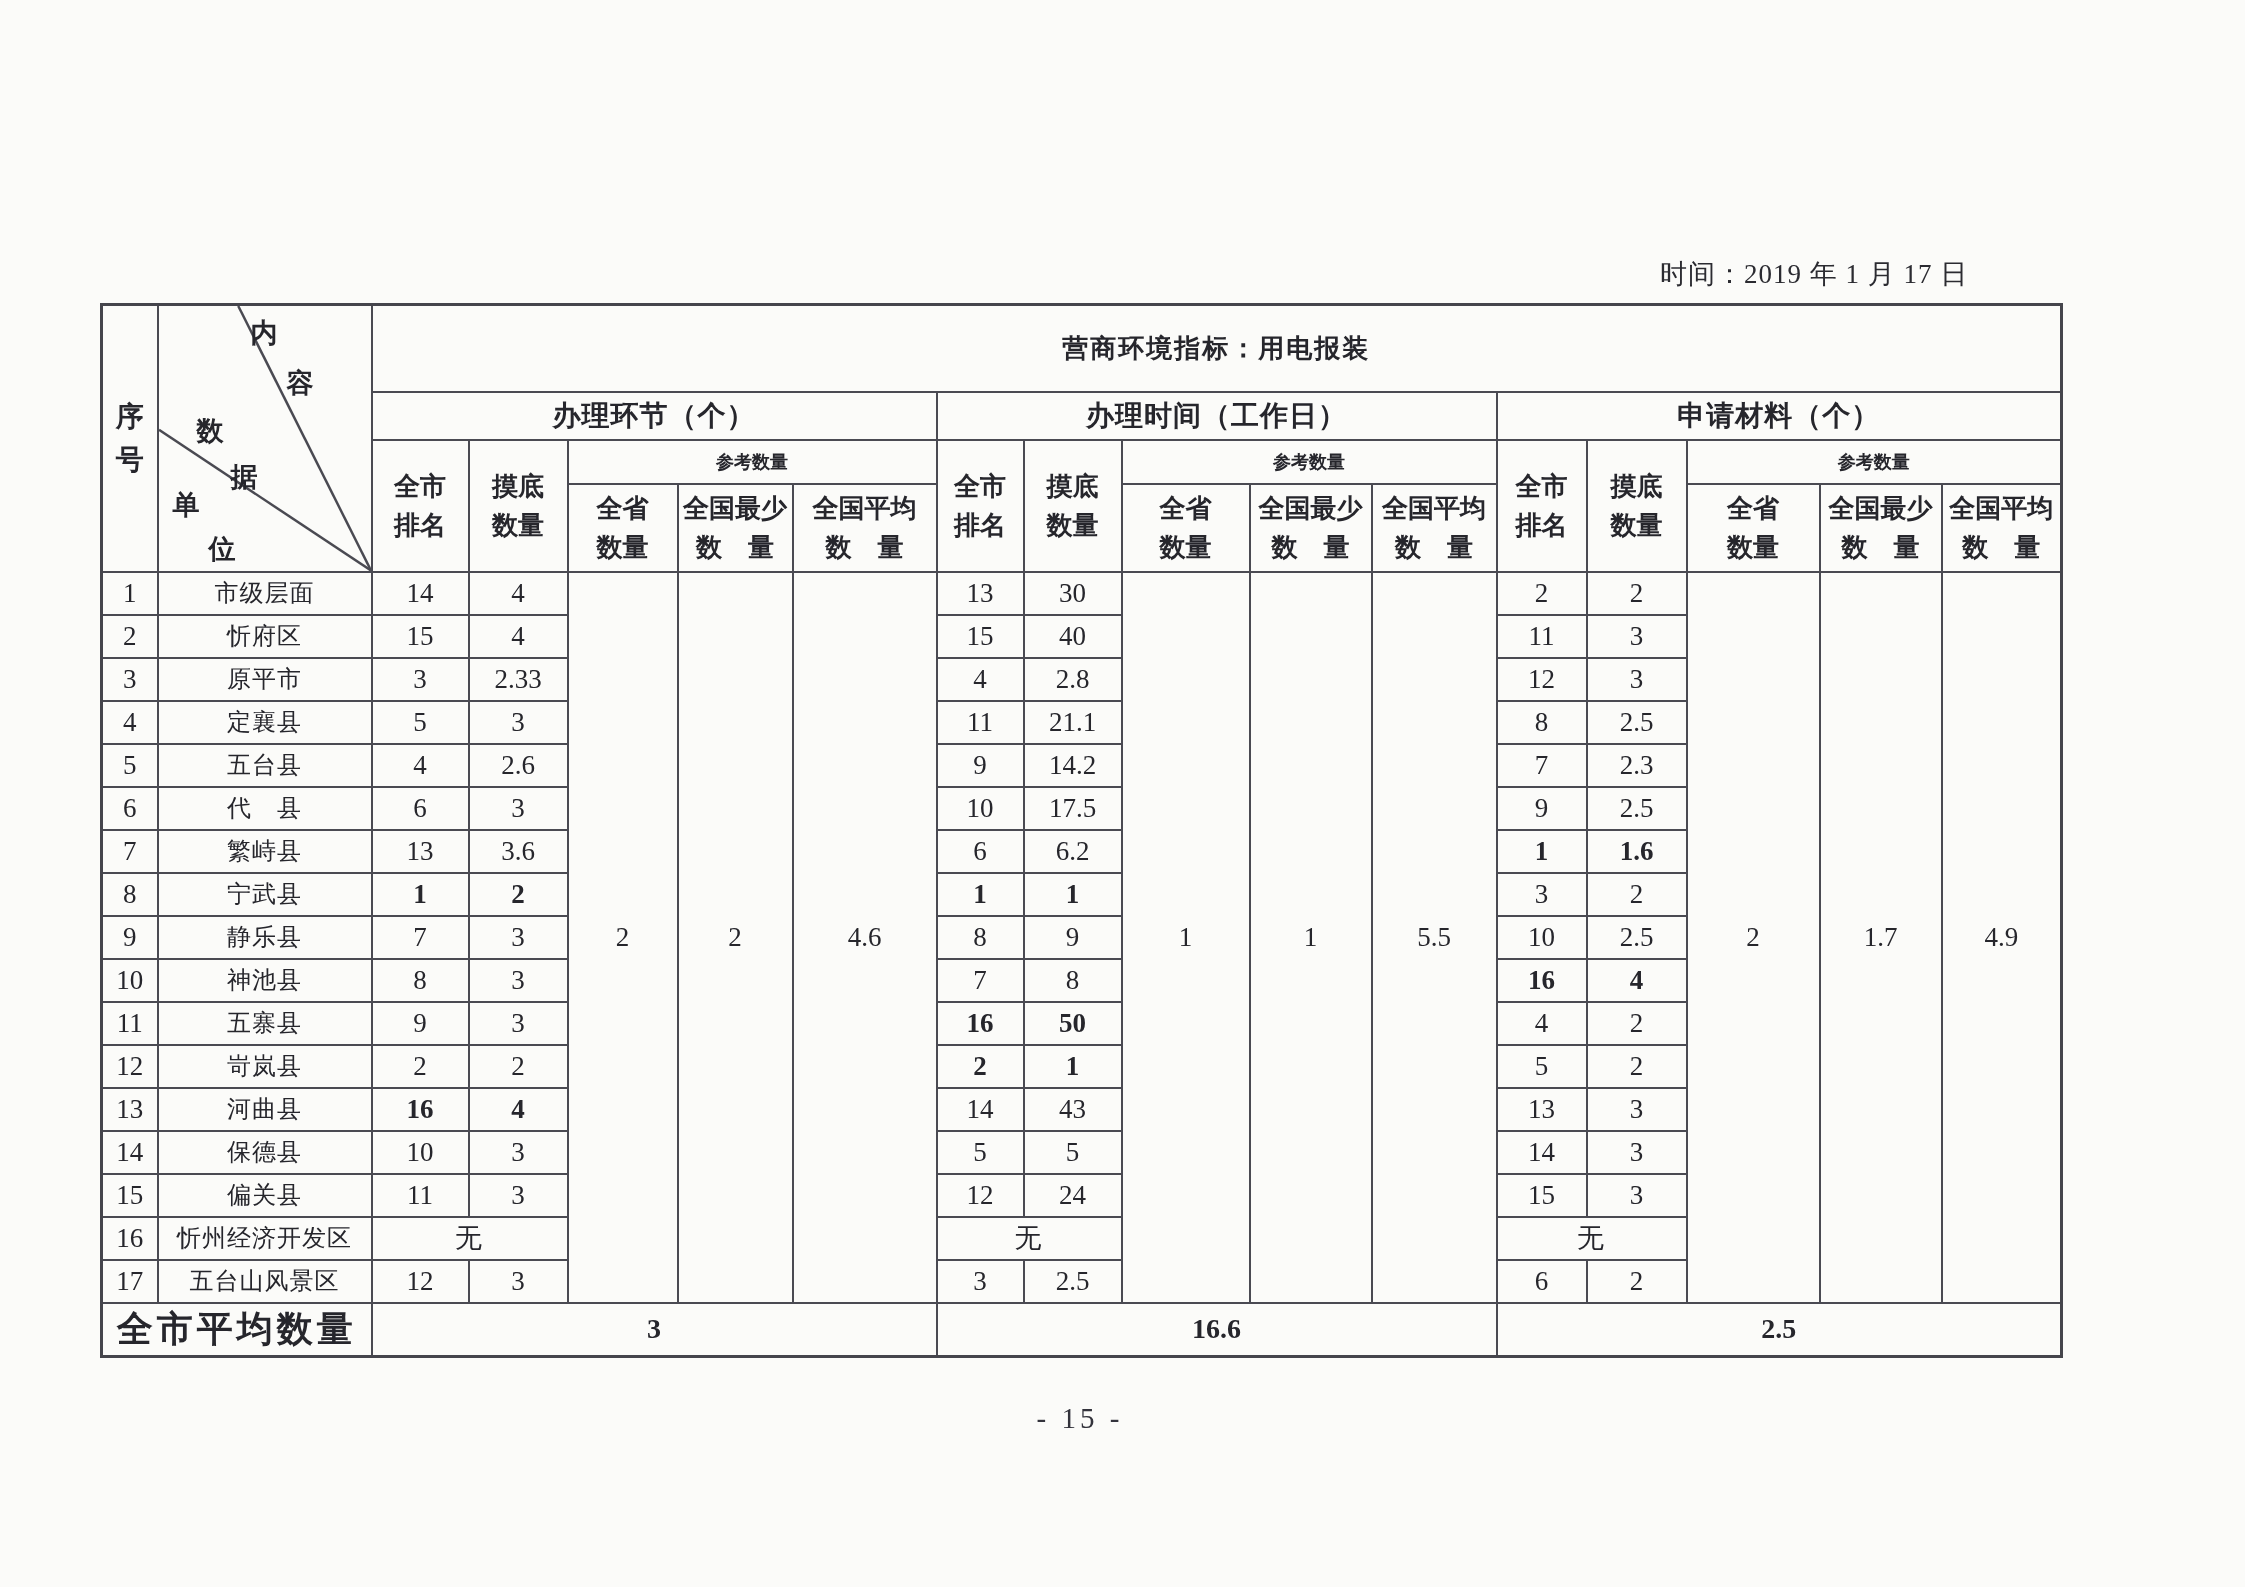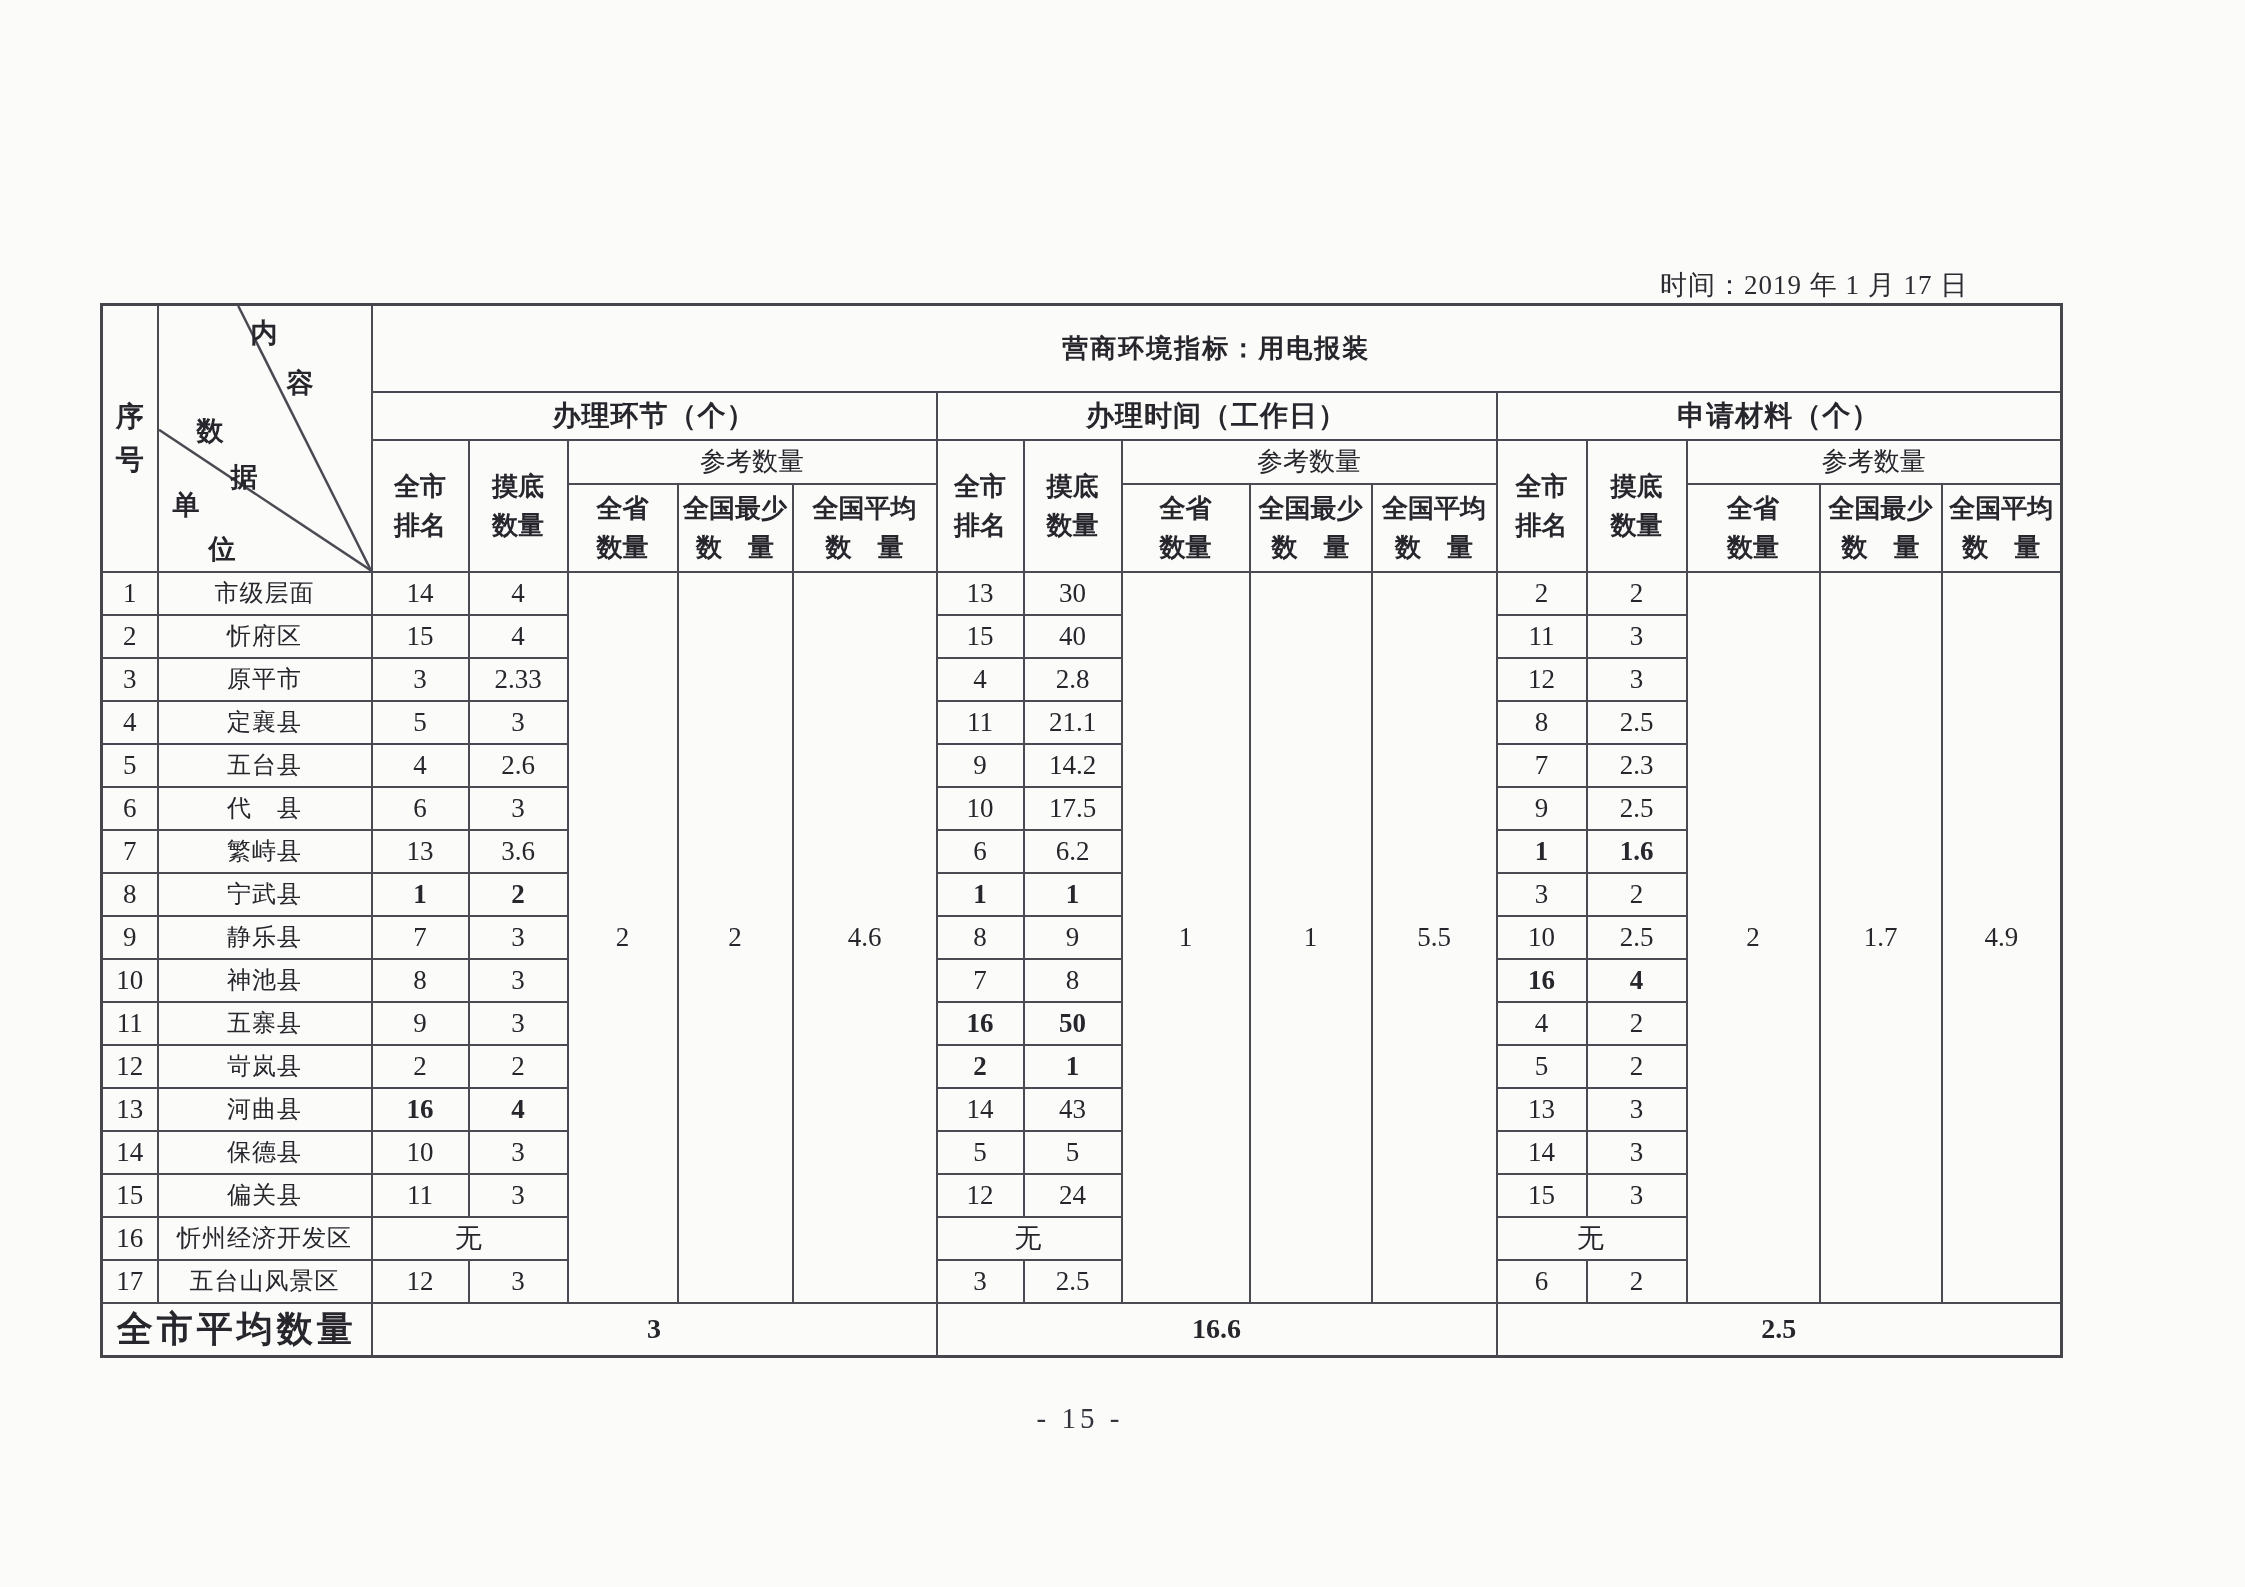--- a/index.html
+++ b/index.html
@@ -1,33 +1,33 @@
 <!DOCTYPE html>
 <html><head>
 <meta charset="utf-8">
 <style>
   html,body{margin:0;padding:0;background:#d9d9d9;}
   .page{position:relative;width:2245px;height:1587px;background:#fbfbf9;overflow:hidden;
         font-family:"Liberation Serif",serif;color:#28282e;}
   .doc-title{position:absolute;left:100px;top:184px;width:1960px;text-align:center;
         font-size:47px;font-weight:bold;letter-spacing:3px;color:#1e1e24;
         font-family:"Liberation Serif",serif;}
-  .doc-date{position:absolute;left:1660px;top:256px;font-size:27px;letter-spacing:1px;color:#2b2b31;margin-top:11px;}
+  .doc-date{position:absolute;left:1660px;top:256px;font-size:27px;letter-spacing:1px;color:#2b2b31;}
   .page-num{position:absolute;left:100px;top:1402px;width:1960px;text-align:center;
         font-size:29px;letter-spacing:4px;color:#33333c;}
   table.main{position:absolute;left:100px;top:303px;width:1960px;border-collapse:collapse;
         table-layout:fixed;border:3px solid #45454c;}
   th,td{border:2px solid #4a4a52;text-align:center;vertical-align:middle;padding:0;
         color:#26262c;overflow:hidden;}
   tr.hr1{height:87px;} tr.hr2{height:48px;} tr.hr3{height:44px;} tr.hr4{height:88px;}
   tr.data-row{height:43px;} tr.footer-row{height:54px;}
   .h-main{font-family:"Liberation Sans",sans-serif;font-weight:bold;font-size:26px;letter-spacing:2px;}
   .h-group{font-family:"Liberation Sans",sans-serif;font-weight:bold;font-size:28px;letter-spacing:1px;}
   .h-sub{font-family:"Liberation Sans",sans-serif;font-weight:bold;font-size:26px;line-height:1.5;}
-  .ref-head{font-family:"Liberation Sans",sans-serif;font-weight:normal;font-size:26px;}
+  .ref-head{font-family:"Liberation Sans",sans-serif;font-weight:bold;font-size:18px;}
   .twoline{white-space:pre-line;}
   .corner{position:relative;}
   .seq-label{font-family:"Liberation Sans",sans-serif;font-weight:bold;font-size:28px;line-height:1.55;}
   .diag-svg{position:absolute;left:0;top:0;width:100%;height:100%;}
   .diag-svg line{stroke:#4a4a52;stroke-width:2.5;}
   .dlab{position:absolute;font-family:"Liberation Sans",sans-serif;font-weight:bold;
         font-size:27px;line-height:1;}
   .lab-nei{left:92px;top:14px;}  .lab-rong{left:128px;top:64px;}
   .lab-shu{left:38px;top:112px;} .lab-ju{left:72px;top:158px;}
   .lab-dan{left:14px;top:186px;} .lab-wei{left:50px;top:230px;}

